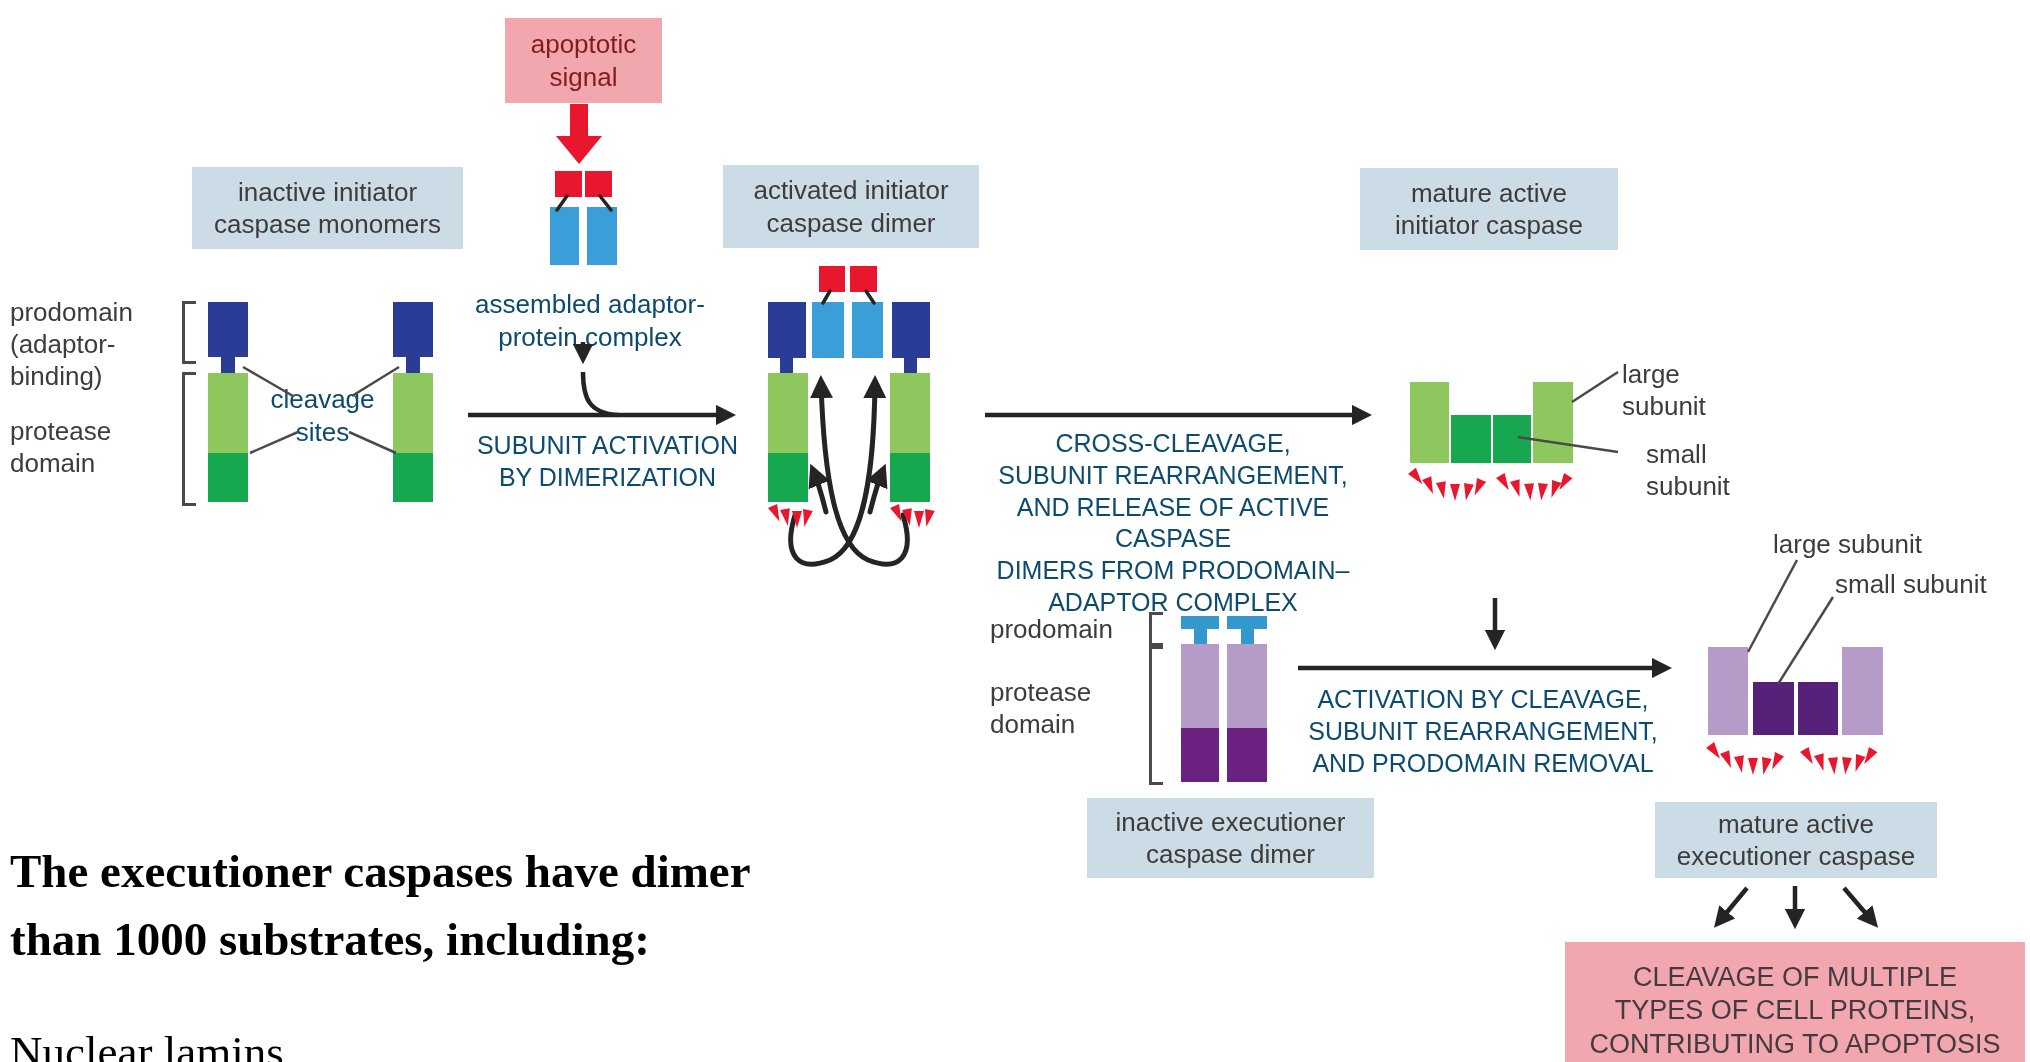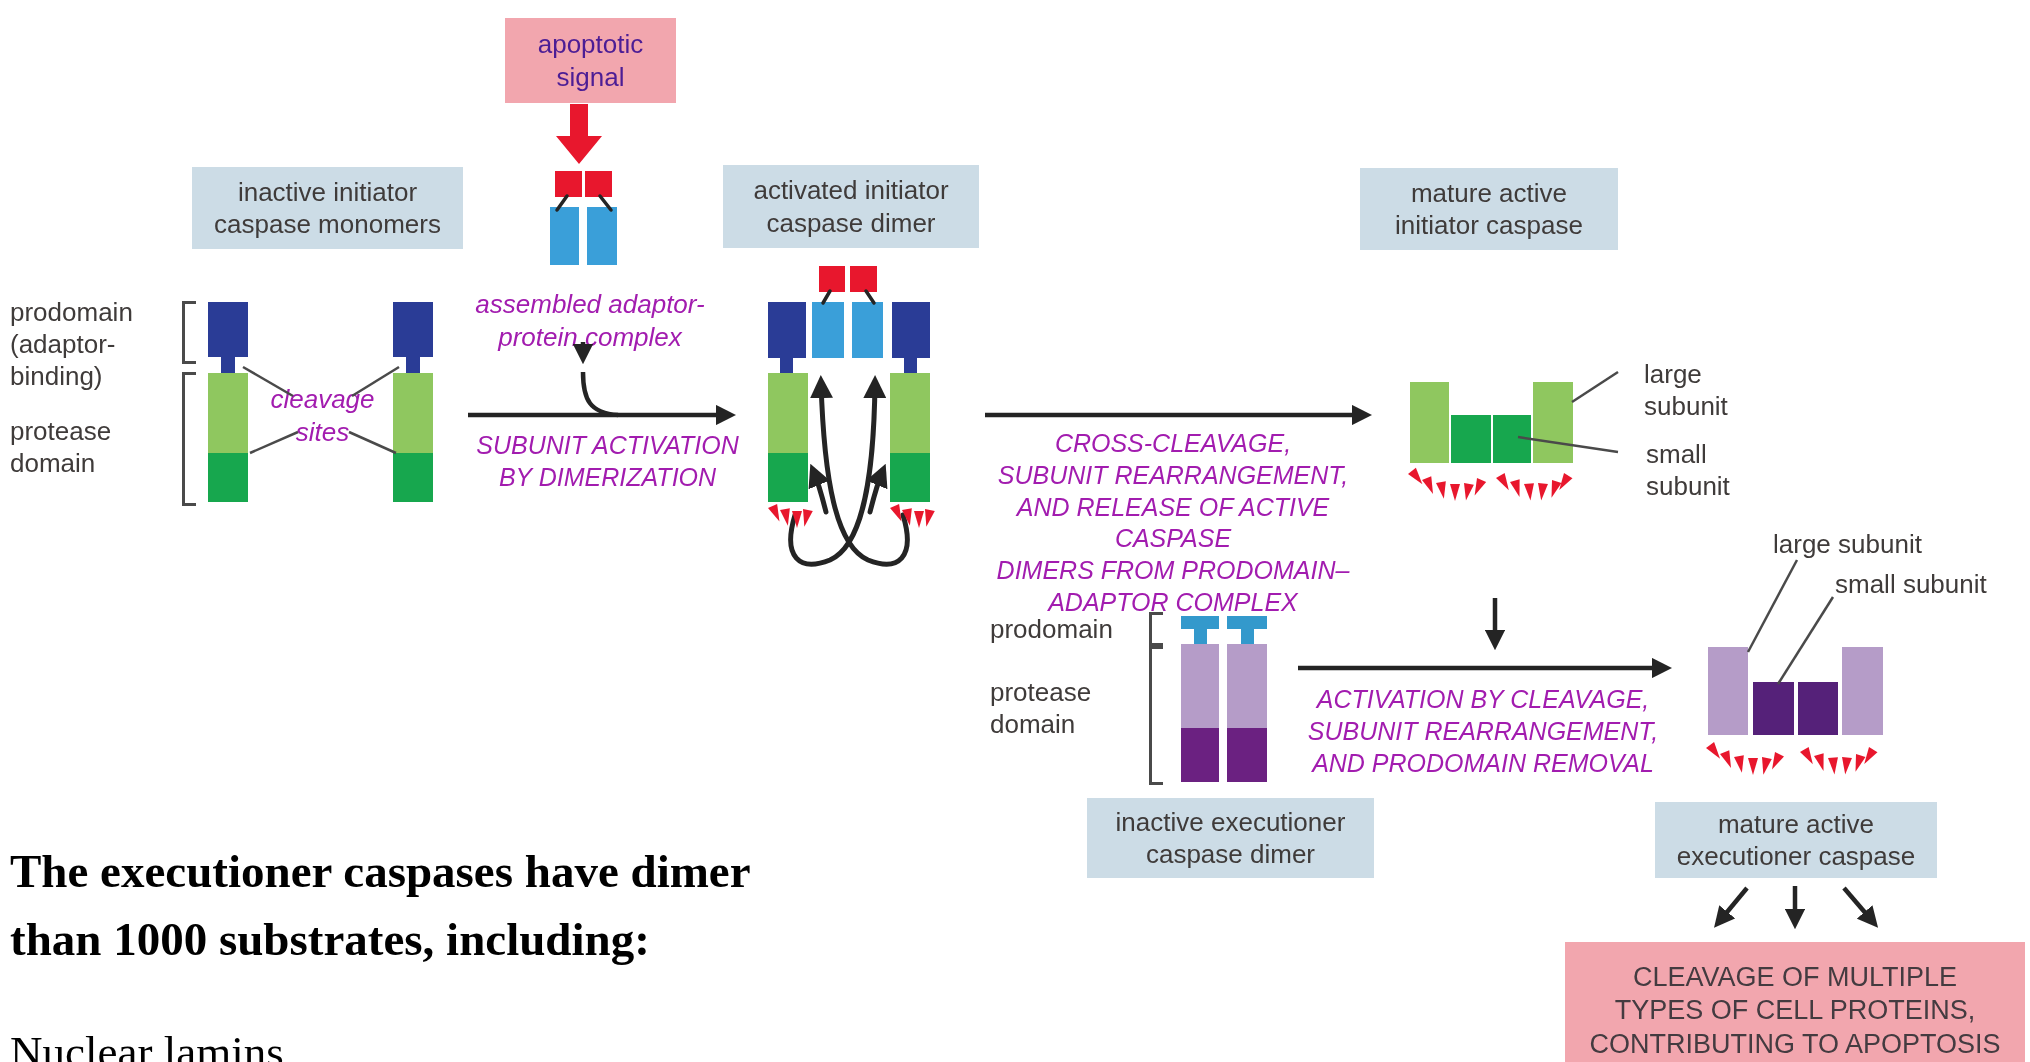--- a/index.html
+++ b/index.html
@@ -7,33 +7,33 @@
     width:2030px;height:1062px;position:relative;overflow:hidden;background:#ffffff;
     font-family:"Liberation Sans",sans-serif;color:#3f3b3a;
   }
   .rect{position:absolute;}
   .lbox{
     position:absolute;background:var(--label_bg,#ccdce6);
     display:flex;align-items:center;justify-content:center;
     text-align:center;white-space:pre-line;font-size:26px;line-height:1.24;color:#3f3b3a;
   }
   .txt{position:absolute;white-space:pre-line;font-size:26px;line-height:1.24;color:#3f3b3a;}
-  .caps{position:absolute;white-space:pre-line;font-size:25px;line-height:1.27;text-align:center;color:#a21caf;font-style:italic;}
+  .caps{position:absolute;white-space:pre-line;font-size:25px;line-height:1.27;text-align:center;color:#0c4a6e;}
   .right{}
   .bracket{
     position:absolute;width:11px;
     border-left:3px solid #4a4a4a;border-top:3px solid #4a4a4a;border-bottom:3px solid #4a4a4a;
   }
   svg.overlay{position:absolute;left:0;top:0;pointer-events:none;}
   .serif{position:absolute;font-family:"Liberation Serif",serif;color:#000;white-space:pre-line;}
 </style>
 </head>
 <body>
 
-<div class="lbox" style="left:505px;top:18px;width:171px;height:85px;background:var(--pink);color:#4c1d95;">apoptotic
+<div class="lbox" style="left:505px;top:18px;width:157px;height:85px;background:var(--pink);color:#7f1d1d;">apoptotic
 signal</div>
 
 <div class="rect" style="left:555px;top:171px;width:27px;height:26px;background:var(--red);"></div>
 <div class="rect" style="left:585px;top:171px;width:27px;height:26px;background:var(--red);"></div>
 <div class="rect" style="left:550px;top:207px;width:29px;height:58px;background:var(--sky_blue);"></div>
 <div class="rect" style="left:587px;top:207px;width:30px;height:58px;background:var(--sky_blue);"></div>
 <div class="caps" style="left:440px;top:288px;width:300px;font-size:26px;">assembled adaptor-
 protein complex</div>
 
 <div class="lbox" style="left:192px;top:167px;width:271px;height:82px;">inactive initiator
@@ -87,21 +87,21 @@
 ADAPTOR COMPLEX</div>
 
 <div class="lbox" style="left:1360px;top:168px;width:258px;height:82px;">mature active
 initiator caspase</div>
 
 <div class="rect" style="left:1410px;top:382px;width:39px;height:81px;background:var(--light_green);"></div>
 <div class="rect" style="left:1451px;top:415px;width:40px;height:48px;background:var(--dark_green);"></div>
 <div class="rect" style="left:1493px;top:415px;width:38px;height:48px;background:var(--dark_green);"></div>
 <div class="rect" style="left:1533px;top:382px;width:40px;height:81px;background:var(--light_green);"></div>
 
-<div class="txt" style="left:1622px;top:358px;width:140px;margin-left:22px;">large
+<div class="txt" style="left:1622px;top:358px;width:140px;">large
 subunit</div>
 <div class="txt" style="left:1622px;top:438px;width:140px;margin-left:24px;">small
 subunit</div>
 
 <div class="txt right" style="left:990px;top:613px;width:150px;">prodomain</div>
 <div class="bracket" style="left:1149px;top:612px;height:28px;"></div>
 <div class="txt right" style="left:990px;top:676px;width:150px;">protease
 domain</div>
 <div class="bracket" style="left:1149px;top:646px;height:133px;"></div>
 

